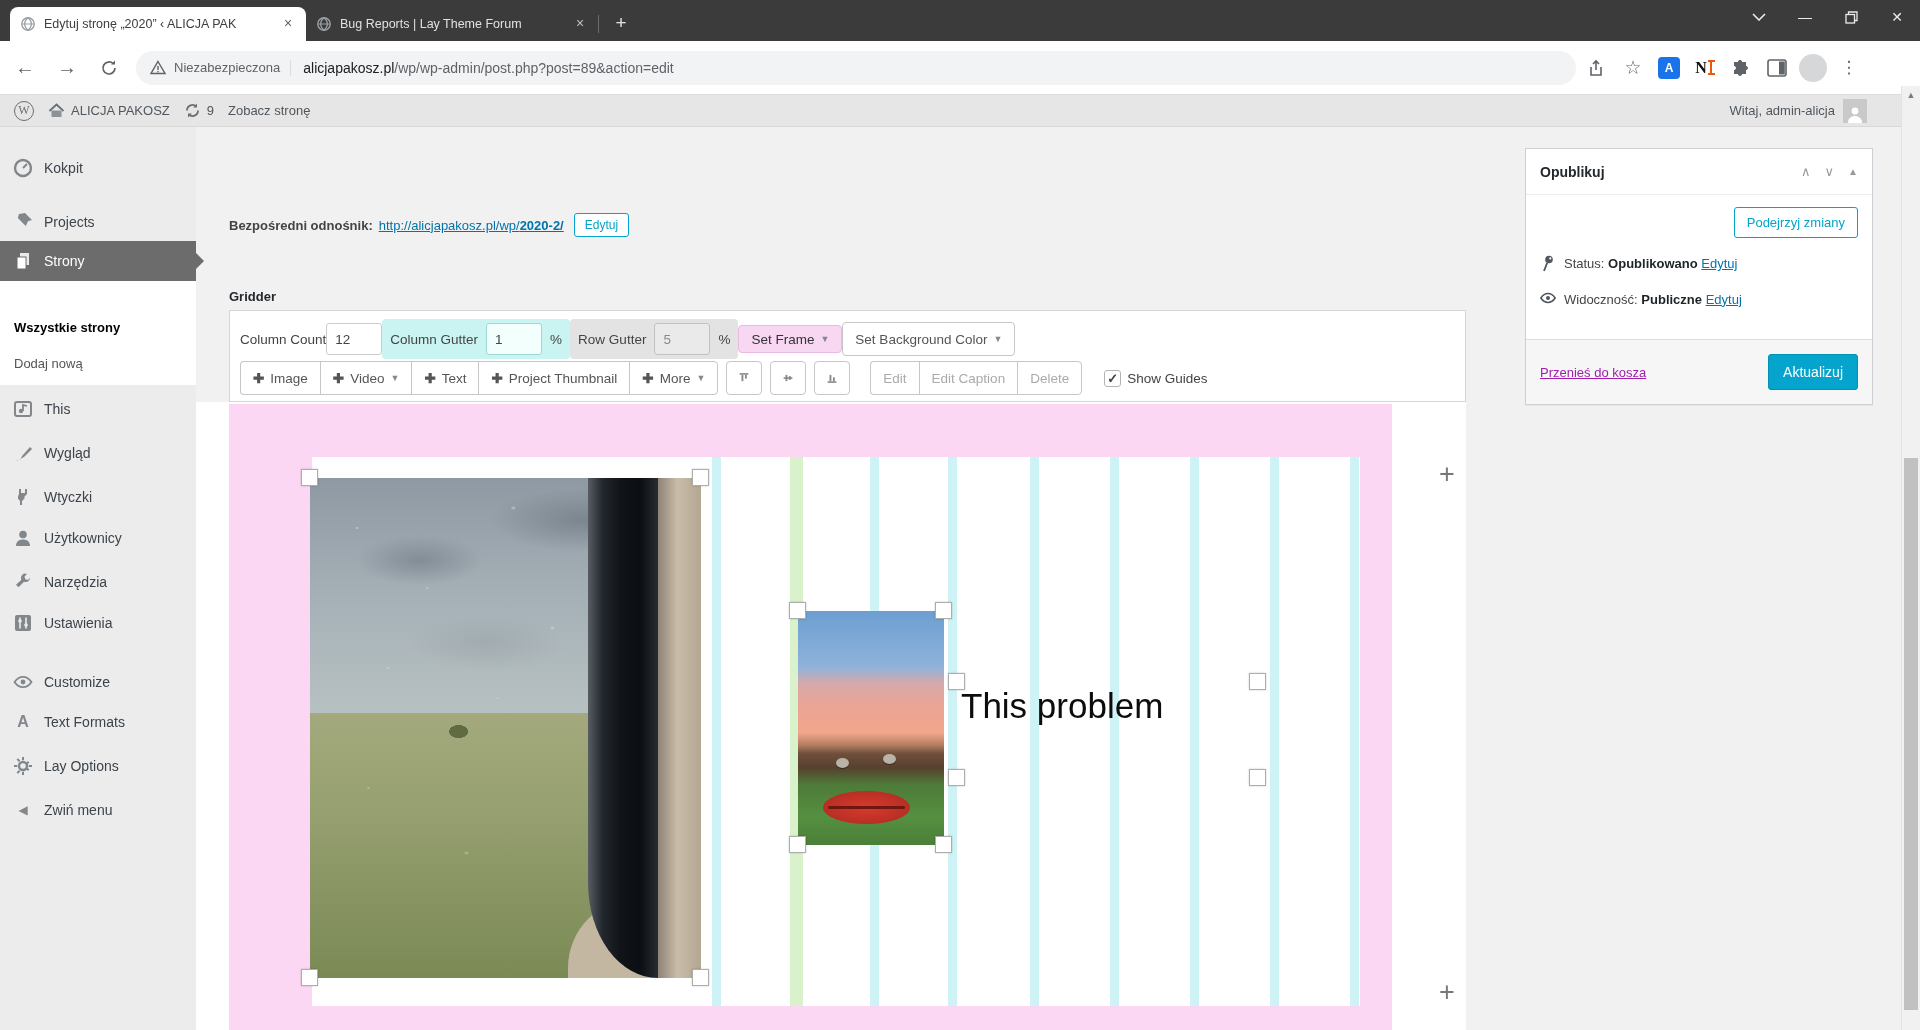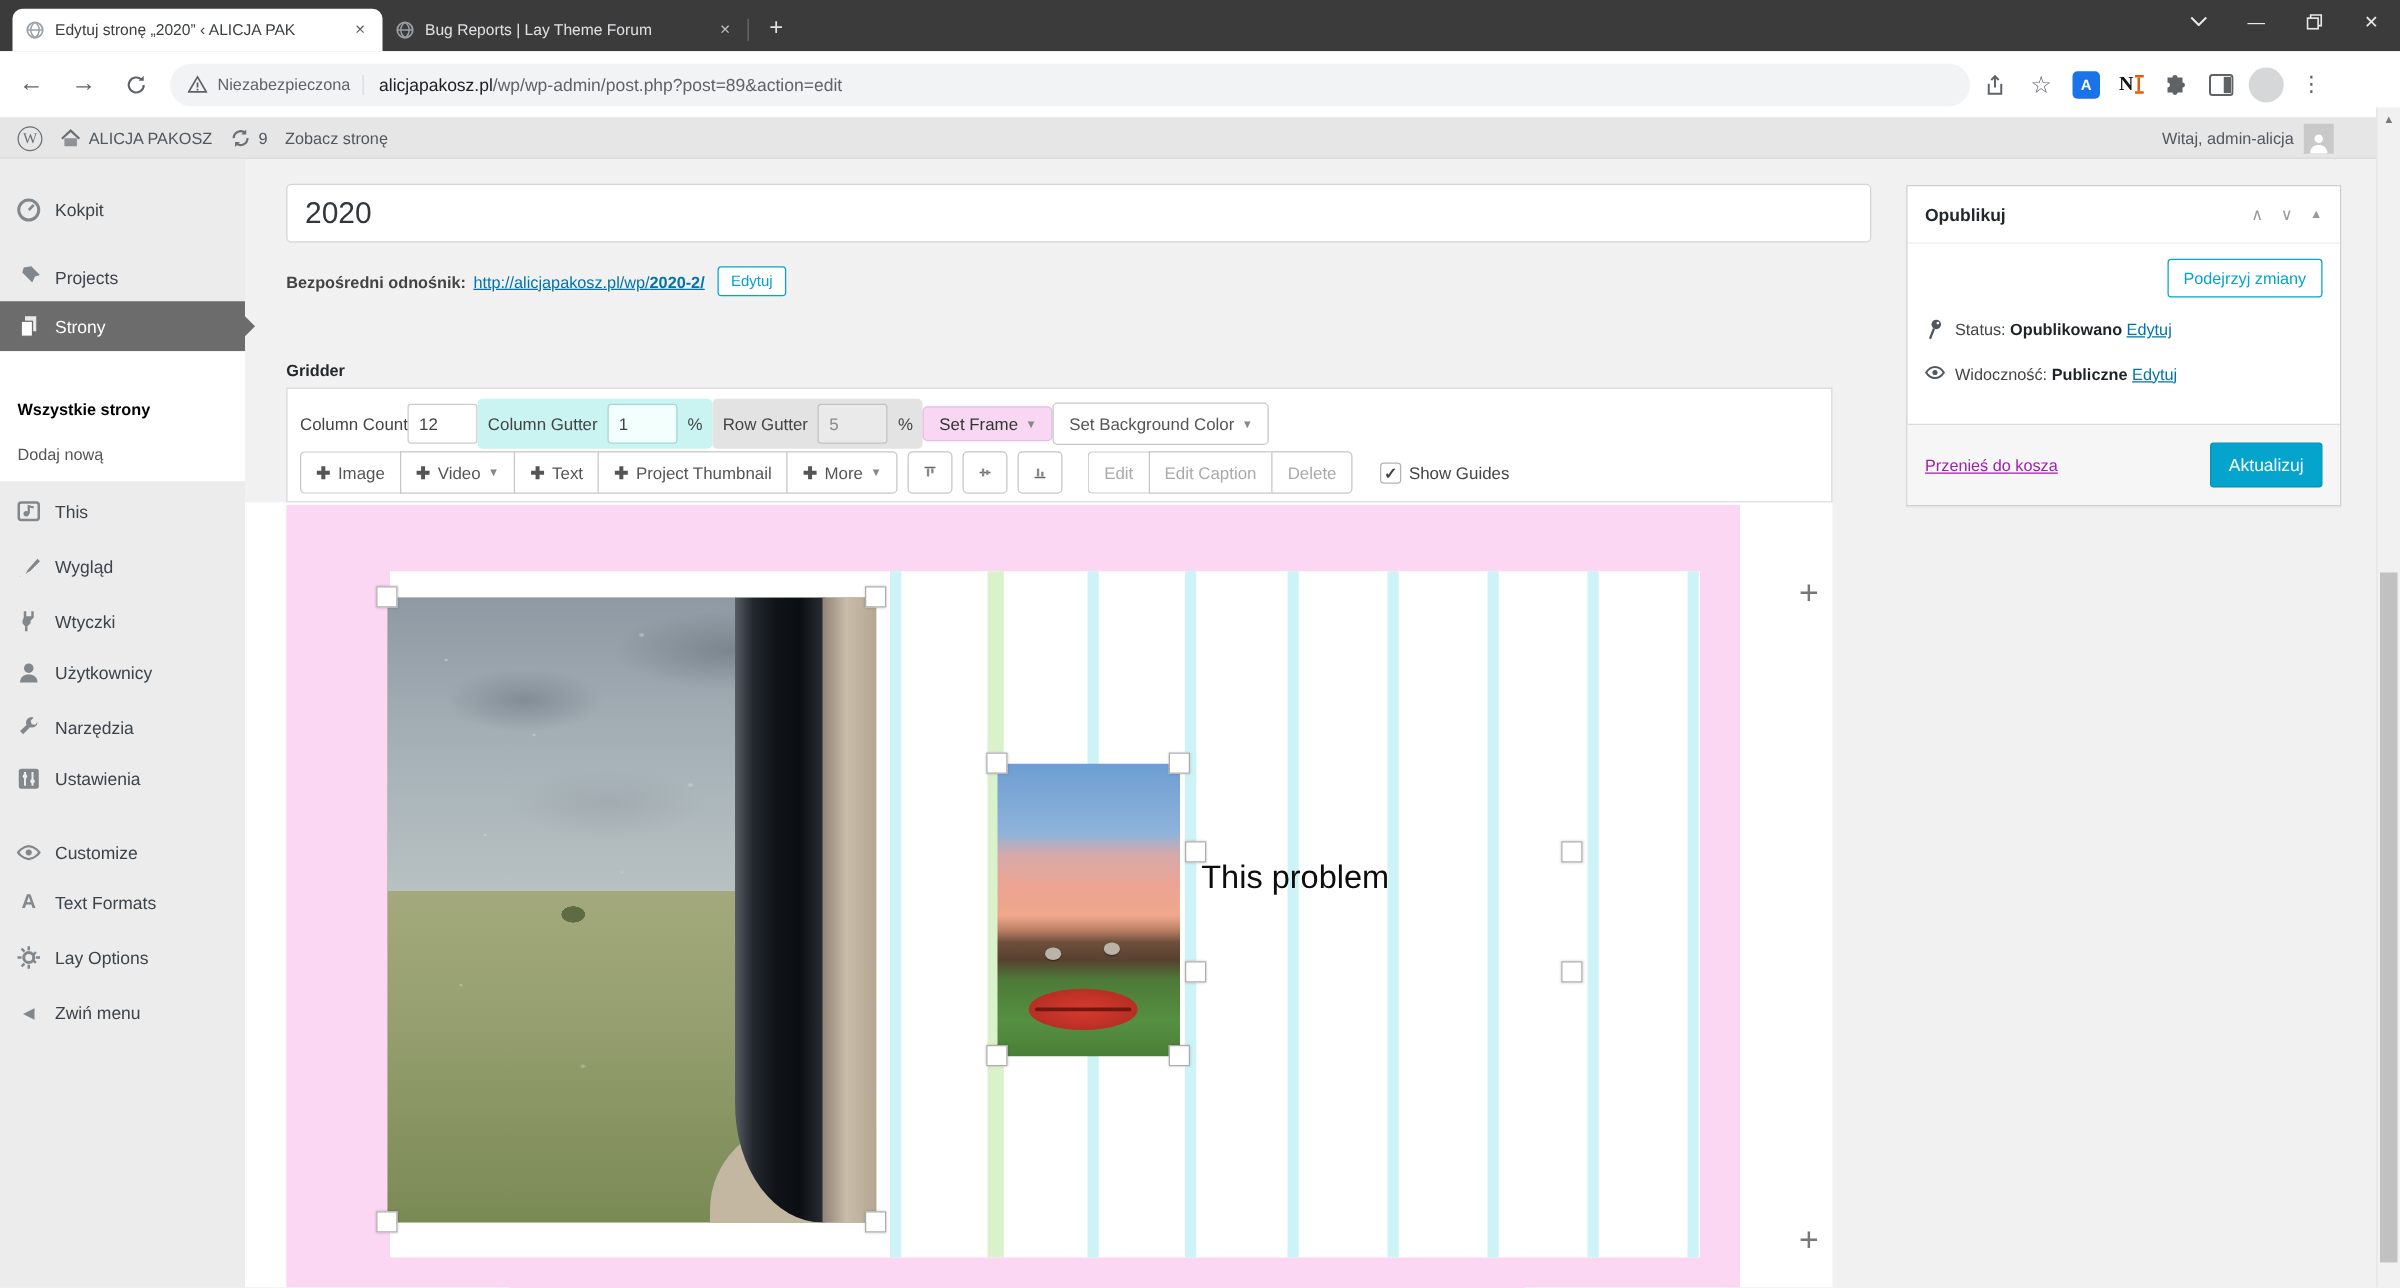--- a/index.html
+++ b/index.html
@@ -113,21 +113,21 @@
                 radial-gradient(3px 2px at 20% 38%, rgba(225,232,236,.45), transparent 70%),
                 radial-gradient(3px 2px at 48% 44%, rgba(210,218,222,.45), transparent 70%),
                 radial-gradient(3px 2px at 15% 62%, rgba(235,240,238,.4), transparent 70%),
                 radial-gradient(4px 3px at 40% 75%, rgba(235,240,238,.4), transparent 70%); }
   .small-image { position:absolute; left:602px; top:209px; width:146px; height:234px; overflow:hidden;
     background: linear-gradient(180deg,#6d9ed2 0%,#8fb3da 24%,#d6a9aa 31%,#eda492 42%,#f0a78c 52%,#b97f63 57%,#6f4f3c 61%,#57412f 67%,#4d7a38 74%,#559041 88%,#4a7f37 100%); }
   .si-stone { position:absolute; width:13px; height:10px; background:#b9b3a8; border-radius:50%; box-shadow:0 1px 1px rgba(0,0,0,.4); }
   .si-lips { position:absolute; left:17%; top:77%; width:60%; height:14%; background:radial-gradient(#d93a2e,#a92a20); border-radius:50%; }
   .si-lips::after { content:""; position:absolute; left:6%; right:6%; top:46%; height:3px; background:#6f160f; border-radius:2px; }
   .canvas-text { position:absolute; left:761px; top:280px; width:301px; height:96px; }
-  .canvas-text span { position:absolute; left:4px; top:4px; font-size:26px; color:#0d0d0d; white-space:nowrap; }
+  .canvas-text span { position:absolute; left:4px; top:4px; font-size:35px; color:#0d0d0d; white-space:nowrap; }
   .hd { position:absolute; width:17px; height:17px; background:#fff; border:1px solid #adadad; box-shadow:0 0 2px rgba(0,0,0,.2); }
   .add-row { position:absolute; width:30px; height:30px; color:#777; font-size:27px; line-height:28px; text-align:center; }
 
   
   .publish { position:absolute; left:1329px; top:21px; width:348px; background:#fff; border:1px solid #ccd0d4; box-shadow:0 1px 1px rgba(0,0,0,.04); }
   .pub-head { height:46px; display:flex; align-items:center; padding:0 14px; border-bottom:1px solid #eee; }
   .pub-title { font-size:14px; font-weight:bold; color:#23282d; flex:1; }
   .pub-ctl { color:#999; font-size:13px; margin-left:14px; }
   .pub-body { padding:12px 14px 14px; font-size:13px; color:#444; }
   .pub-preview-row { display:flex; justify-content:flex-end; margin-bottom:16px; }
@@ -355,21 +355,20 @@
         </svg>
       <span>Lay Options</span>
     </div>
     <div class="sb-item" style="top:663px">
       <span class="sb-glyph" style="font-size:12px">◀</span>
       <span>Zwiń menu</span>
     </div>
   </aside>
 
   <main class="content">
-    <input class="title-input" type="text" value="2020" style="">
     <div class="permalink">
       <b>Bezpośredni odnośnik:</b>
       <a href="#"><span>http://alicjapakosz.pl/wp/</span><b>2020-2/</b></a>
       <span class="btn-sm">Edytuj</span>
     </div>
 
     <div class="gridder-label">Gridder</div>
 
     <div class="toolbar-box">
       <div class="tb-row tb-row1">

